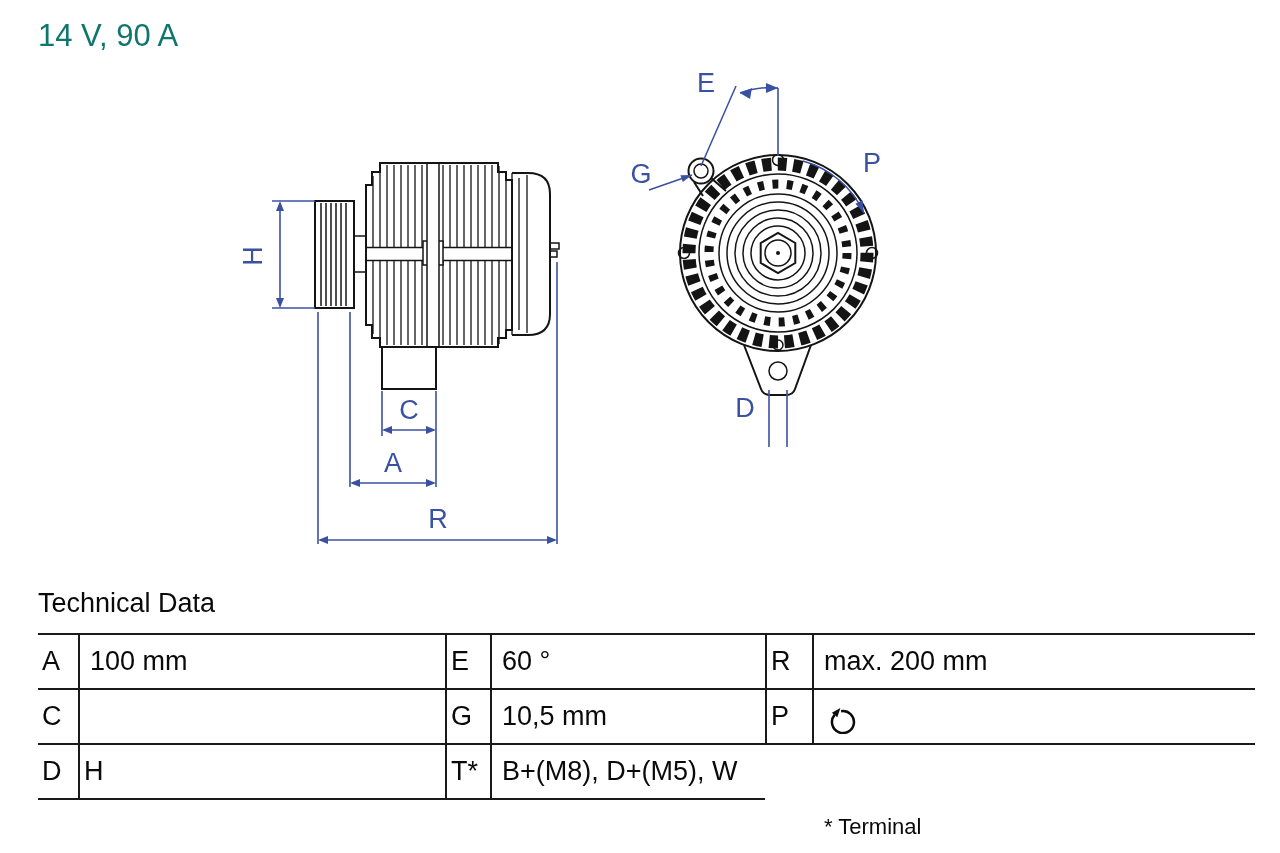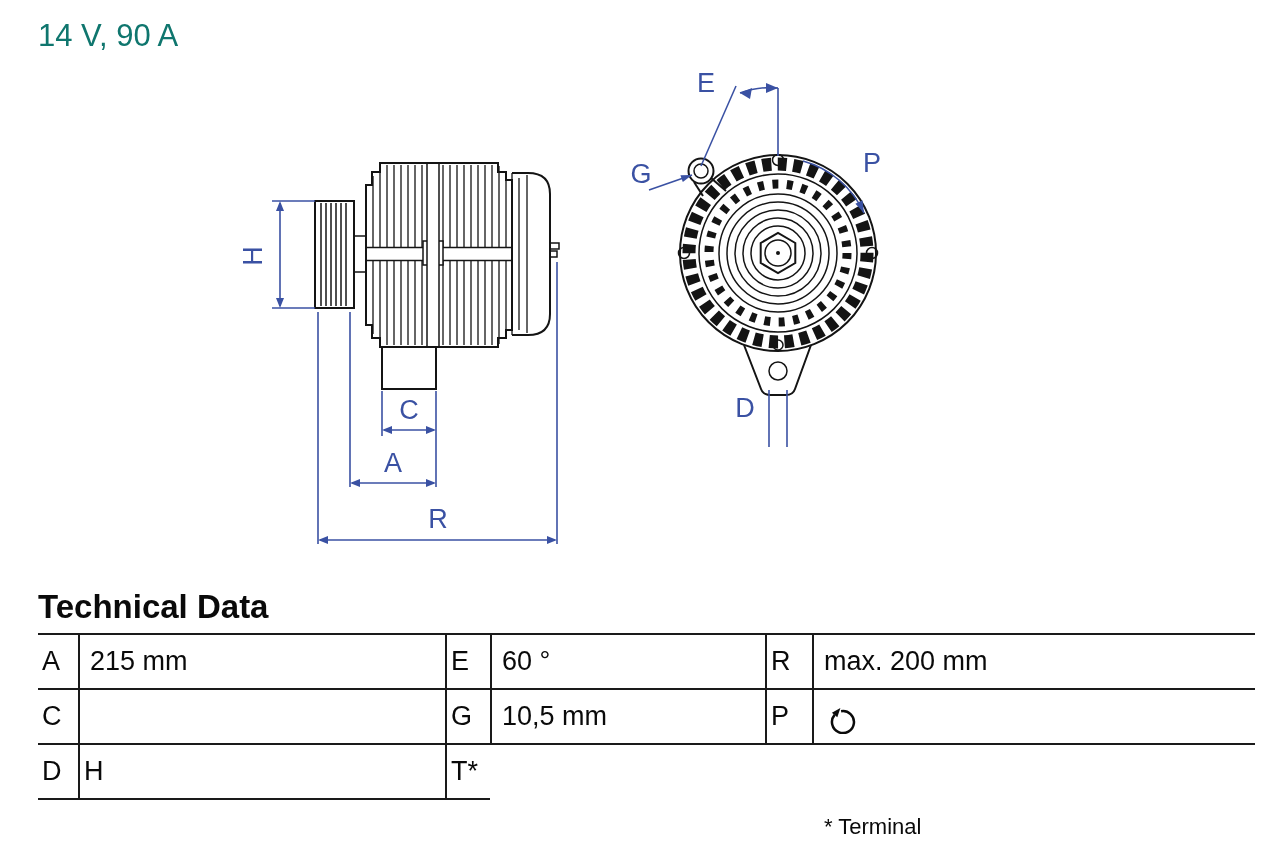--- a/index.html
+++ b/index.html
@@ -8,21 +8,21 @@
 
   .page-header {
     position: absolute; left: 38px; top: 18px;
     font-size: 31px; font-weight: 400; color: #0f766e;
   }
 
   .drawing-svg { position: absolute; left: 0; top: 0; }
 
   .tech-title {
     position: absolute; left: 38px; top: 588px;
-    font-size: 33px; font-weight: 700; color: #0a0a0a;
+    font-size: 27px; font-weight: 400; color: #0a0a0a;
   }
 
   .tech-table {
     position: absolute; left: 38px; top: 633px; width: 1217px;
     display: grid;
     grid-template-columns: 40px 367px 45px 275px 47px 443px;
     grid-auto-rows: 55px;
     border-top: 2px solid #1a1a1a;
   }
   .cell {
@@ -207,21 +207,21 @@
     <text x="872" y="172">P</text>
     <text x="745" y="417">D</text>
   </g>
 </svg>
 
 <div class="tech-title">Technical Data</div>
 
 <div class="tech-table">
 
   <div class="cell key">A</div>
-  <div class="cell val bl">215 mm</div>
+  <div class="cell val bl">100 mm</div>
   <div class="cell key bl">E</div>
   <div class="cell val bl">60 °</div>
   <div class="cell key bl">R</div>
   <div class="cell val bl">max. 200 mm</div>
 
   <div class="cell key">C</div>
   <div class="cell val bl"></div>
   <div class="cell key bl">G</div>
   <div class="cell val bl">10,5 mm</div>
   <div class="cell key bl">P</div>
@@ -229,15 +229,16 @@
     <svg class="rot-icon" width="34" height="32" viewBox="0 0 34 32">
       <path d="M15.1,5.2 A11,11 0 1 1 8.6,8.9" stroke="#0a0a0a" stroke-width="2.5" fill="none" transform="translate(2,4)"></path>
       <polygon points="14.4,2 11.3,11.2 5.9,6.7" fill="#0a0a0a" transform="translate(2,4)"></polygon>
     </svg>
     <span></span>
   </div>
 
   <div class="cell key">D</div>
   <div class="cell key bl">H</div>
   <div class="cell key bl">T*</div>
+  <div class="cell val bl">B+(M8), D+(M5), W</div>
 </div>
 
 <div class="footnote">* Terminal</div>
 
 </body></html>

